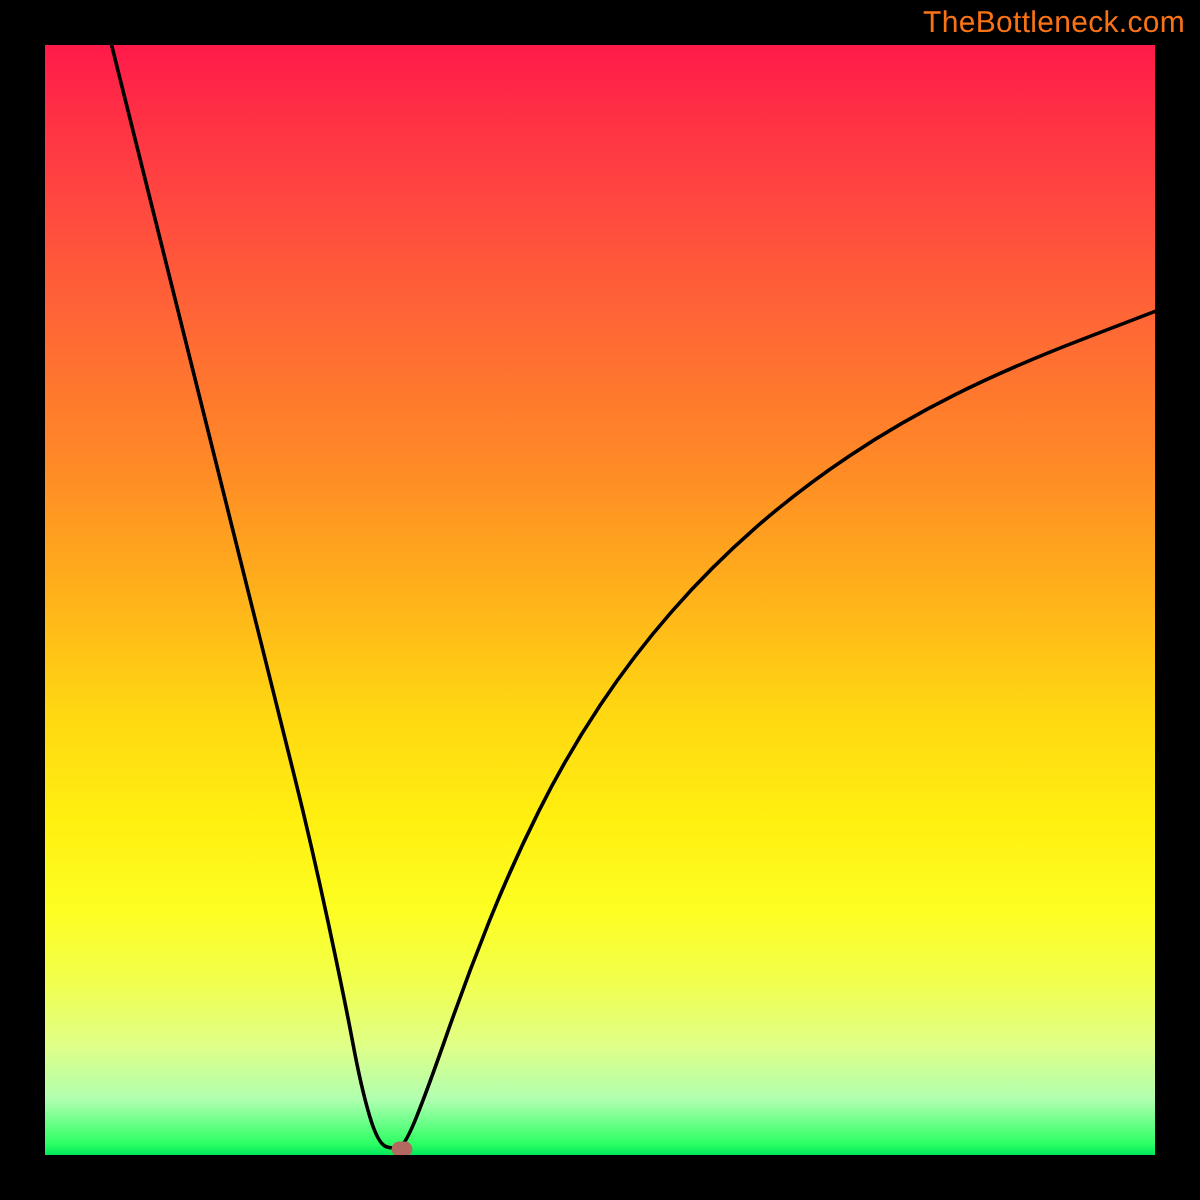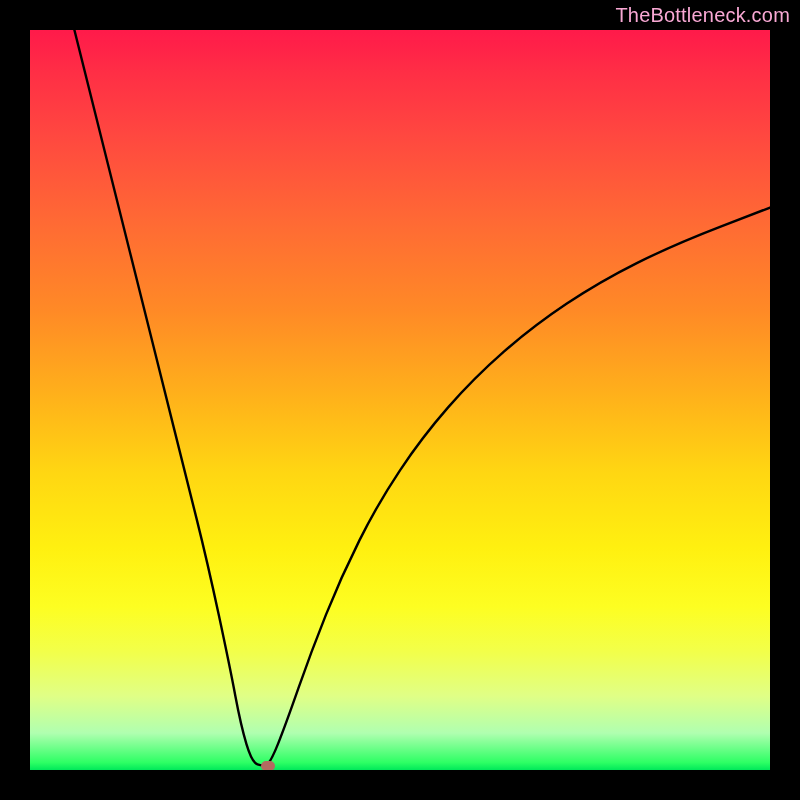--- a/index.html
+++ b/index.html
@@ -14,21 +14,21 @@
   .frame {
     position: relative;
     width: 800px;
     height: 800px;
     background: #000;
   }
   .watermark {
     position: absolute;
     top: 4px;
     right: 10px;
-    color: #f9a8d4;
+    color: #f97316;
     font-size: 20px;
     font-weight: 500;
     letter-spacing: 0.2px;
     z-index: 30;
     user-select: none;
   }
   .plot-area {
     position: absolute;
     left: 30px;
     top: 30px;

